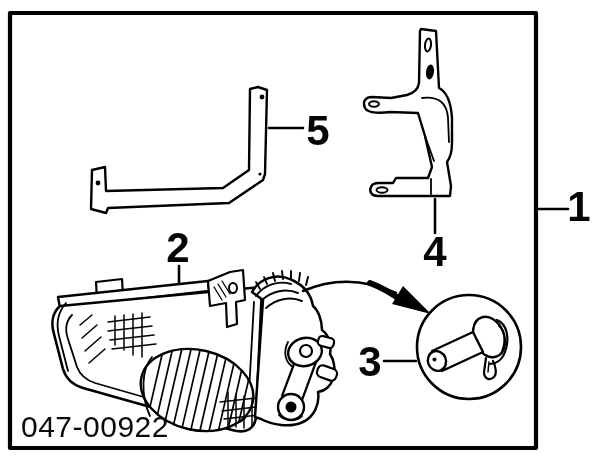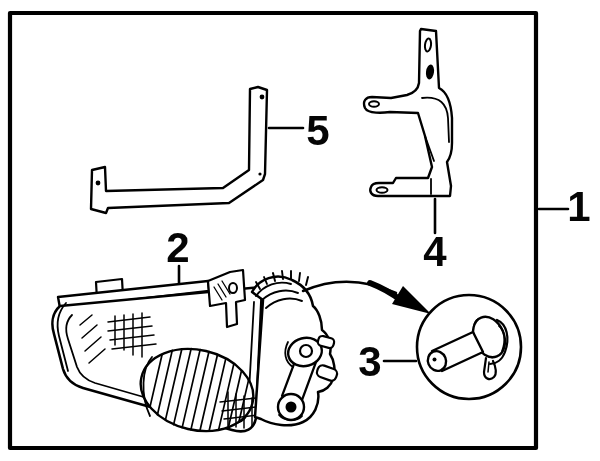--- a/index.html
+++ b/index.html
@@ -197,14 +197,15 @@
 
     </g>
   </svg>
 
   <div class="callout" style="left:579px;top:207px">1</div>
   <div class="callout" style="left:178px;top:248px">2</div>
   <div class="callout" style="left:370px;top:362px">3</div>
   <div class="callout" style="left:435px;top:252px">4</div>
   <div class="callout" style="left:318px;top:131px">5</div>
 
+  <div class="part-number">047-00922</div>
 
 </div>
 
 </body></html>

